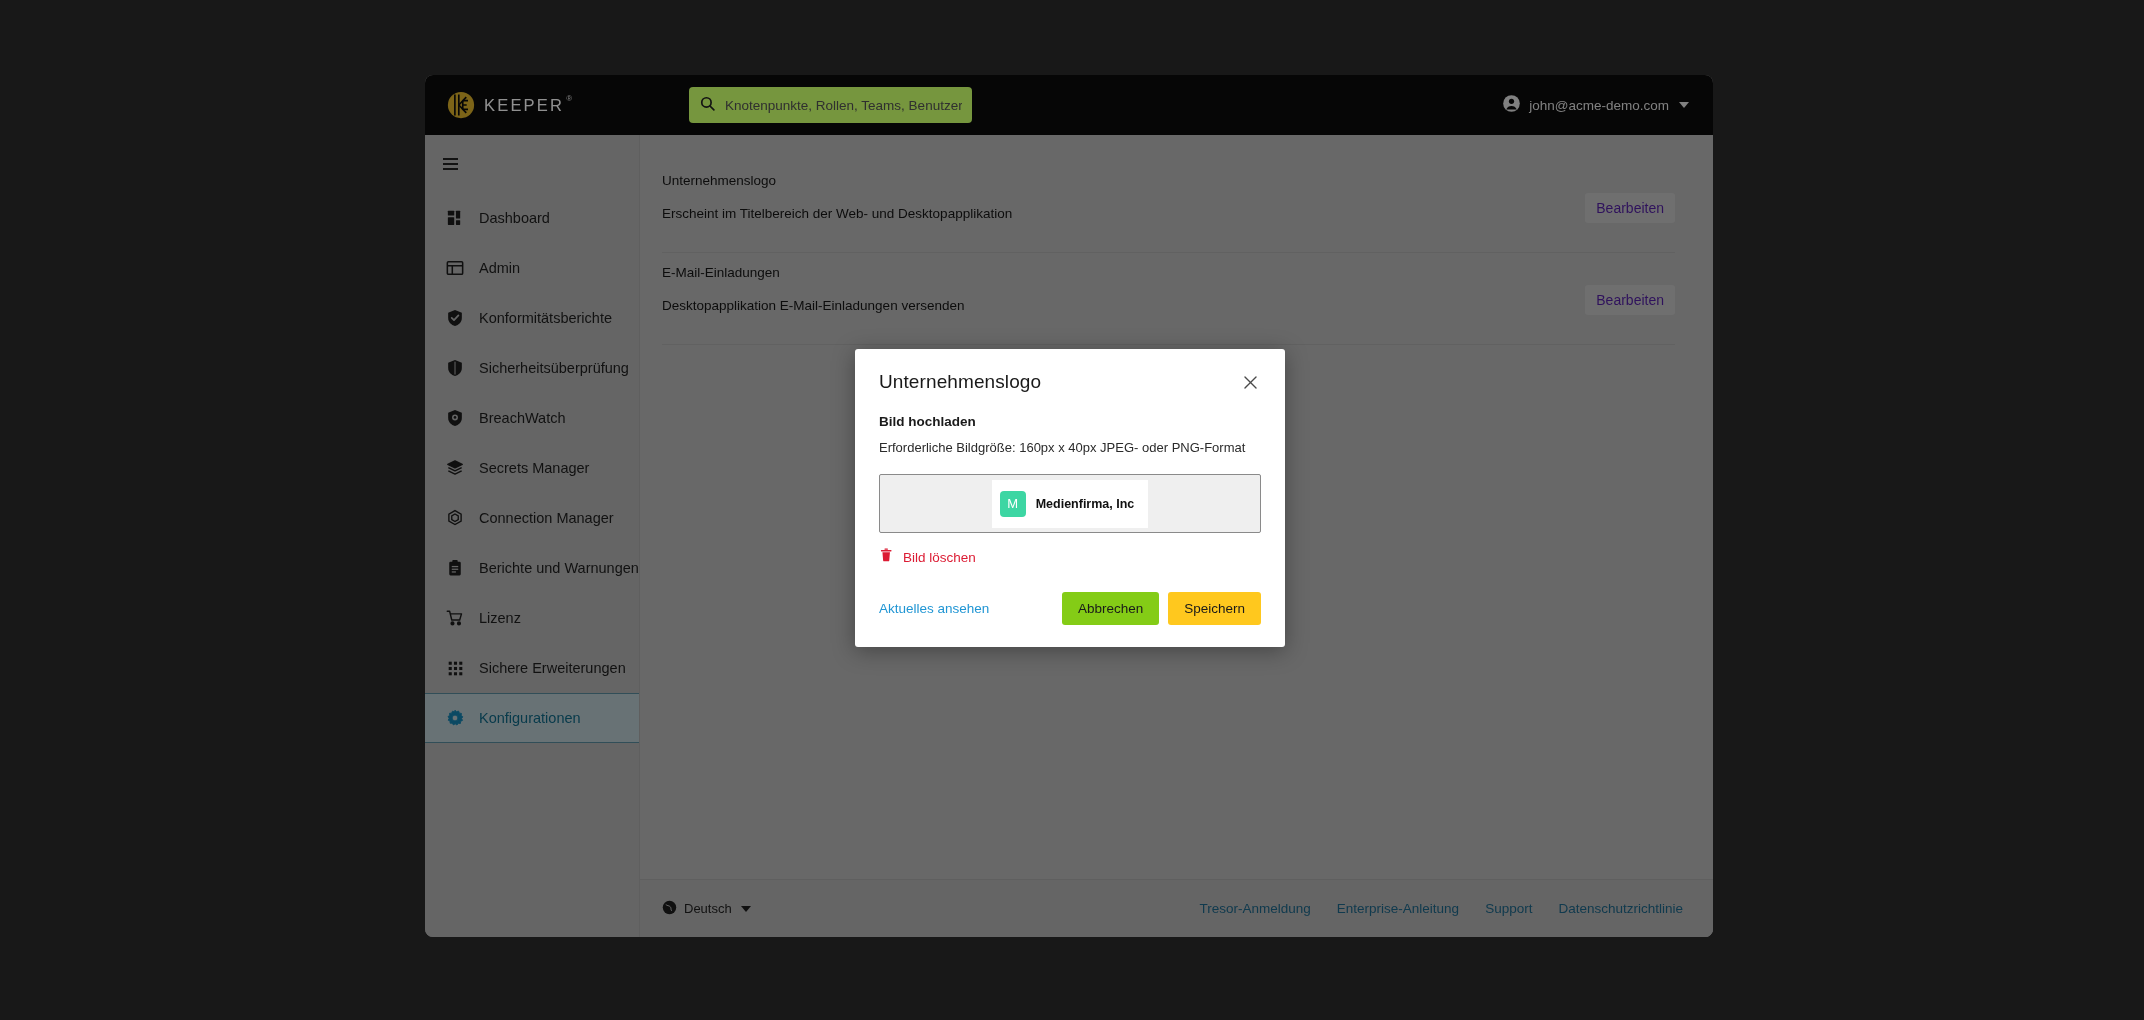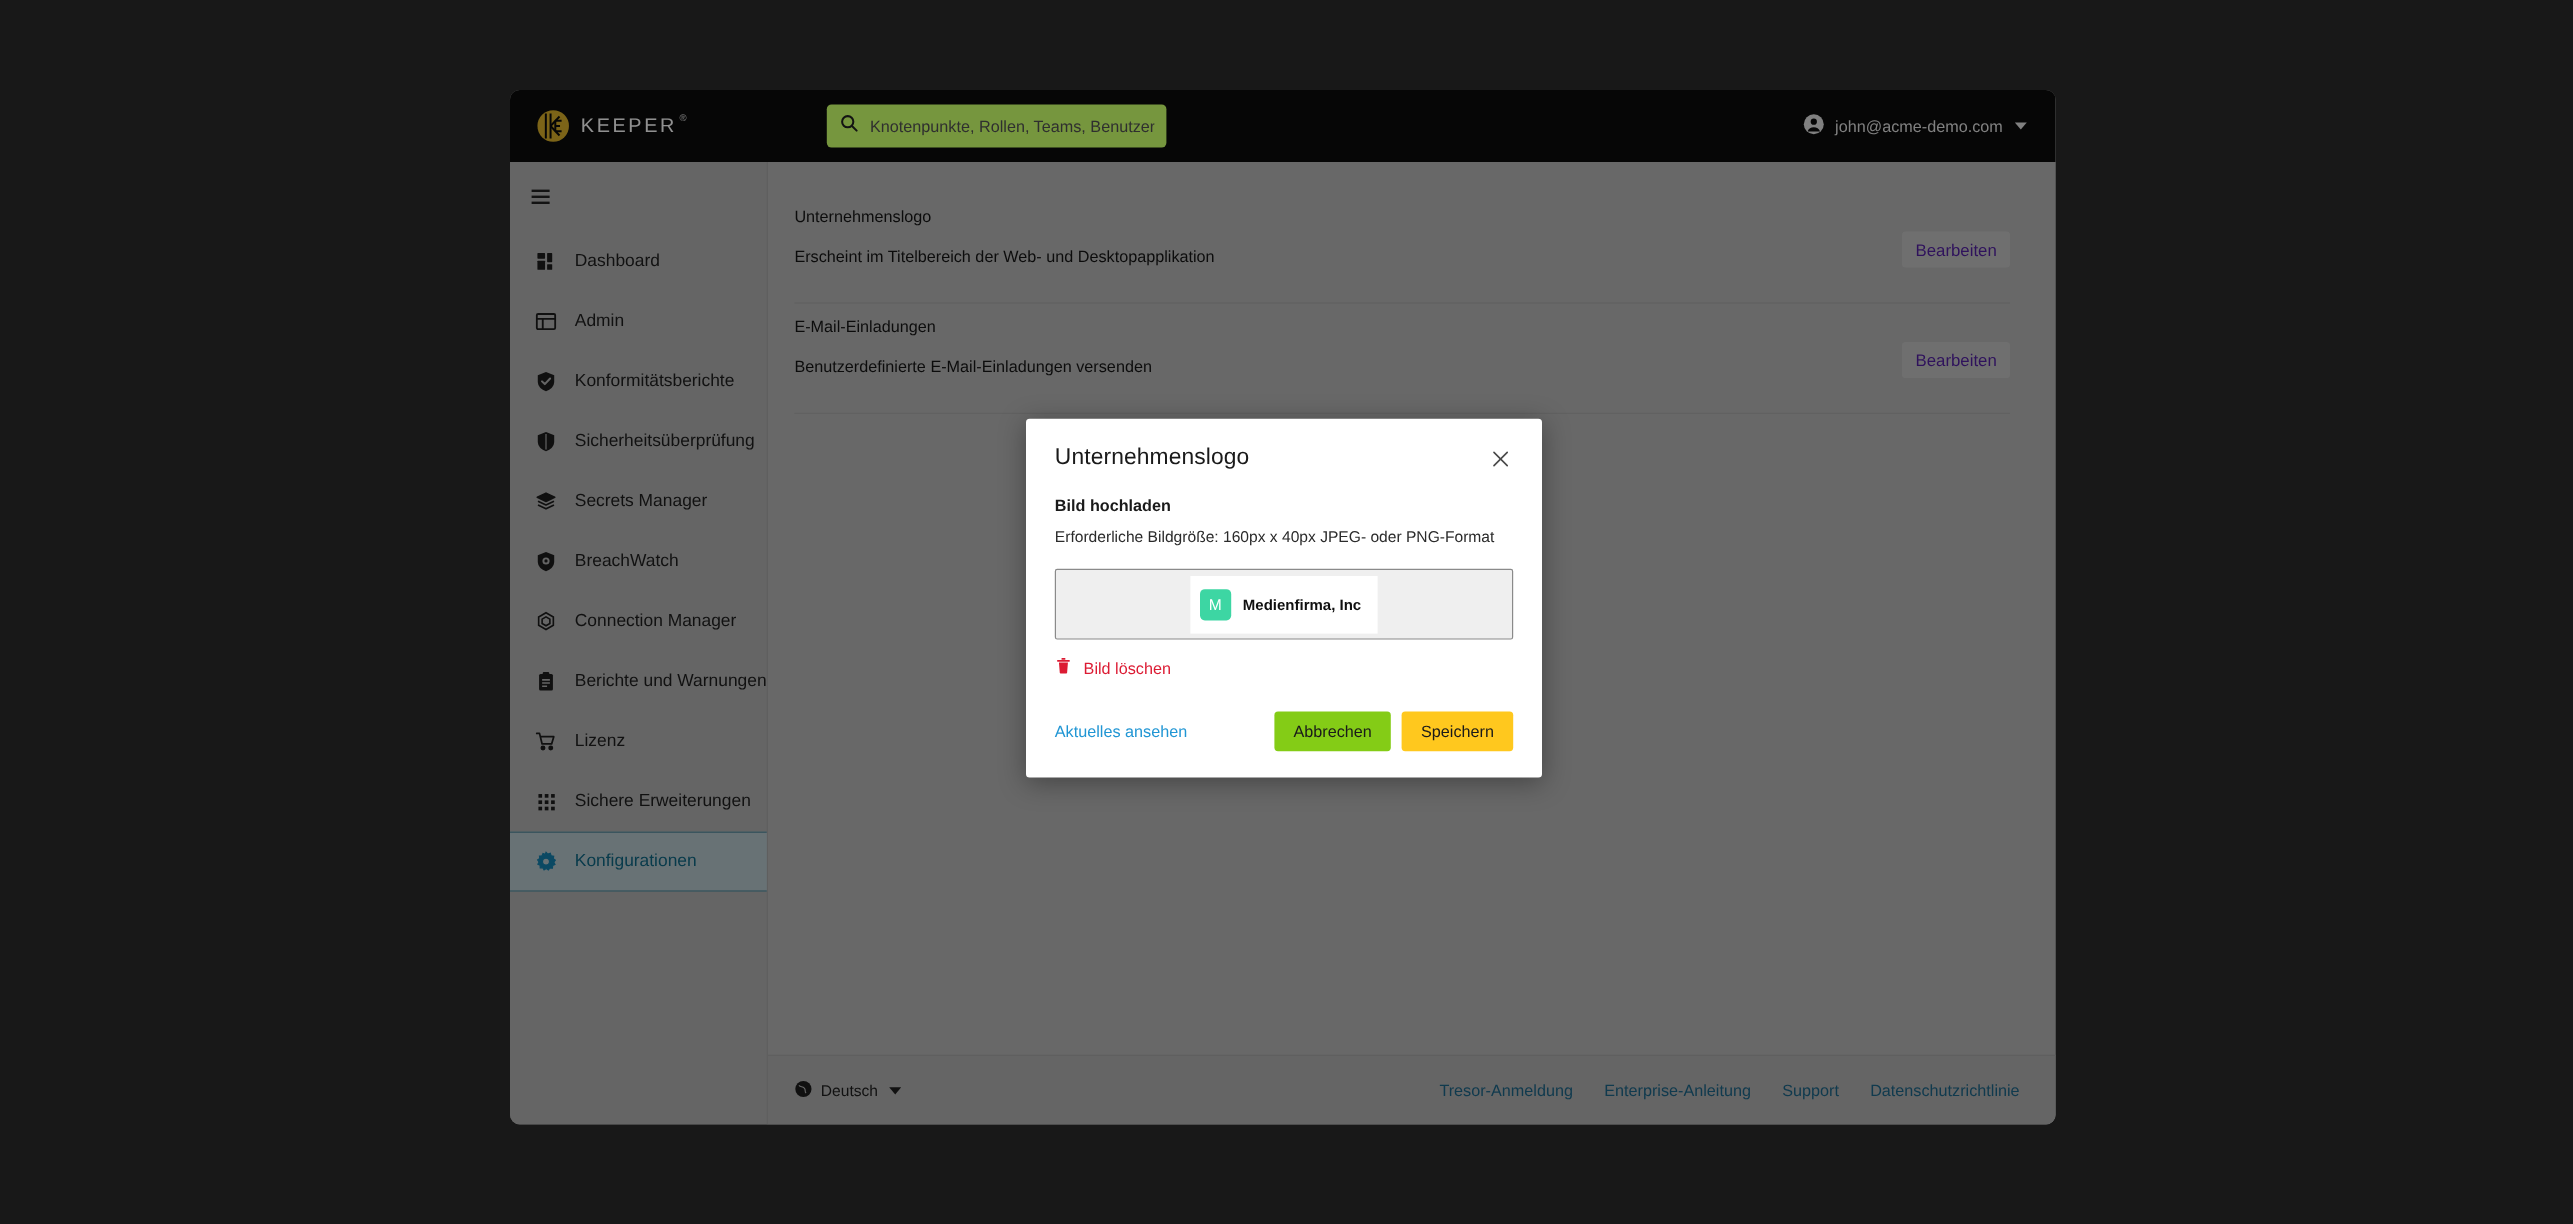--- a/index.html
+++ b/index.html
@@ -349,38 +349,38 @@
               <path d="M10 1.2 L17.6 4.2 V10 C17.6 14.6 14.2 17.6 10 19 C5.8 17.6 2.4 14.6 2.4 10 V4.2 Z" fill="#1a1a1a"></path>
               <path d="M10 2.6 V17.5 C6.6 16.2 3.8 13.7 3.8 9.9 V5.1 Z" fill="#ffffff" opacity="0"></path>
               <path d="M10 3 L10 17.3" stroke="#a3a3a3" stroke-width="1.1"></path>
             </svg>
           </span>
           <span>Sicherheitsüberprüfung</span>
         </div>
 
         <div class="nav-item">
           <span class="nav-icon">
+            <svg viewBox="0 0 20 20" width="18" height="18">
+              <path d="M10 1.2 L17.6 4.2 V10 C17.6 14.6 14.2 17.6 10 19 C5.8 17.6 2.4 14.6 2.4 10 V4.2 Z" fill="#1a1a1a"></path>
+              <circle cx="10" cy="9.4" r="3.3" fill="#a3a3a3"></circle>
+              <circle cx="10" cy="9.4" r="1.5" fill="#1a1a1a"></circle>
+            </svg>
+          </span>
+          <span>BreachWatch</span>
+        </div>
+
+        <div class="nav-item">
+          <span class="nav-icon">
             <svg viewBox="0 0 20 20" width="18" height="18" fill="none" stroke="#1a1a1a" stroke-width="1.6" stroke-linejoin="round">
               <path d="M10 2.2 L18 6 L10 9.8 L2 6 Z" fill="#1a1a1a"></path>
               <path d="M2.6 9.6 L10 13.1 L17.4 9.6"></path>
               <path d="M2.6 13.2 L10 16.7 L17.4 13.2"></path>
             </svg>
           </span>
           <span>Secrets Manager</span>
-        </div>
-
-        <div class="nav-item">
-          <span class="nav-icon">
-            <svg viewBox="0 0 20 20" width="18" height="18">
-              <path d="M10 1.2 L17.6 4.2 V10 C17.6 14.6 14.2 17.6 10 19 C5.8 17.6 2.4 14.6 2.4 10 V4.2 Z" fill="#1a1a1a"></path>
-              <circle cx="10" cy="9.4" r="3.3" fill="#a3a3a3"></circle>
-              <circle cx="10" cy="9.4" r="1.5" fill="#1a1a1a"></circle>
-            </svg>
-          </span>
-          <span>BreachWatch</span>
         </div>
 
         <div class="nav-item">
           <span class="nav-icon">
             <svg viewBox="0 0 20 20" width="18" height="18" fill="none" stroke="#1a1a1a" stroke-width="1.5">
               <path d="M10 1.8 L16.8 5.7 V13.4 L10 17.3 L3.2 13.4 V5.7 Z"></path>
               <path d="M10 5.6 L13.6 7.7 V11.8 L10 13.9 L6.4 11.8 V7.7 Z"></path>
             </svg>
           </span>
           <span>Connection Manager</span>
@@ -445,21 +445,21 @@
             <div class="srow-texts">
               <div class="srow-title">Unternehmenslogo</div>
               <div class="srow-desc">Erscheint im Titelbereich der Web- und Desktopapplikation</div>
             </div>
             <button class="edit-btn">Bearbeiten</button>
           </div>
 
           <div class="settings-row">
             <div class="srow-texts">
               <div class="srow-title">E-Mail-Einladungen</div>
-              <div class="srow-desc">Benutzerdefinierte E-Mail-Einladungen versenden</div>
+              <div class="srow-desc">Desktopapplikation E-Mail-Einladungen versenden</div>
             </div>
             <button class="edit-btn">Bearbeiten</button>
           </div>
 
         </div>
 
         <div id="footer">
           <div id="lang-picker">
             <span>
               <svg viewBox="0 0 20 20" width="15" height="15">

